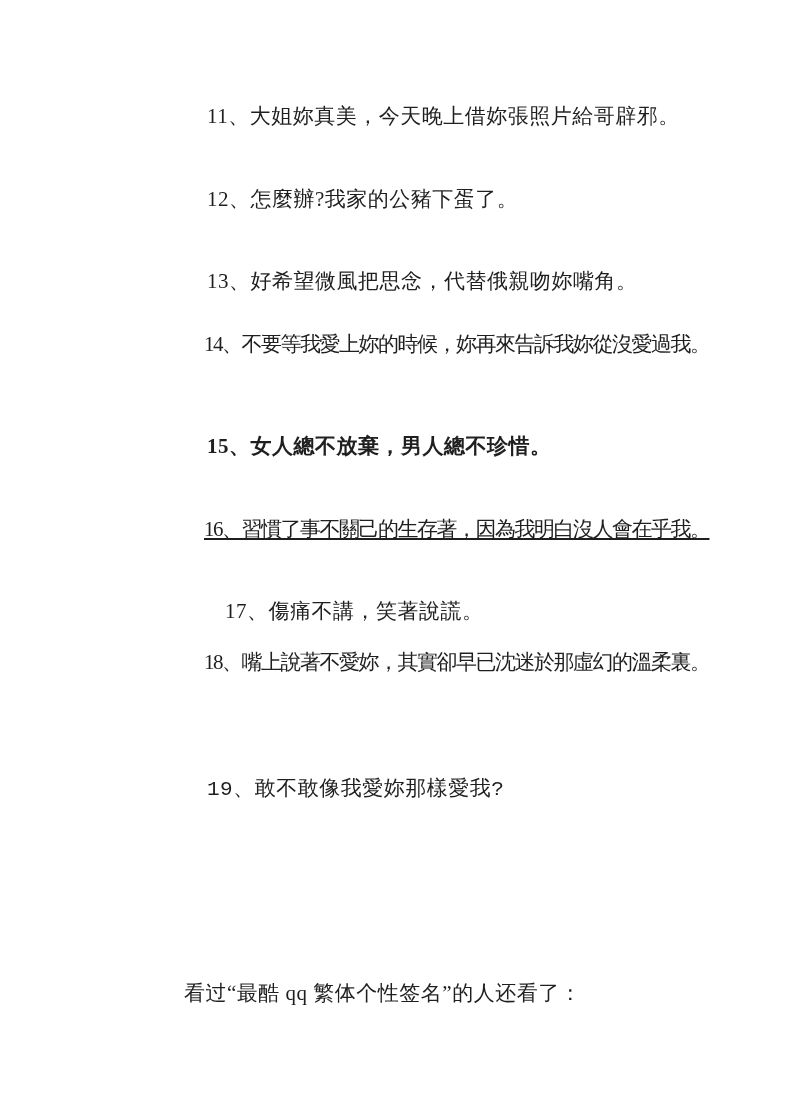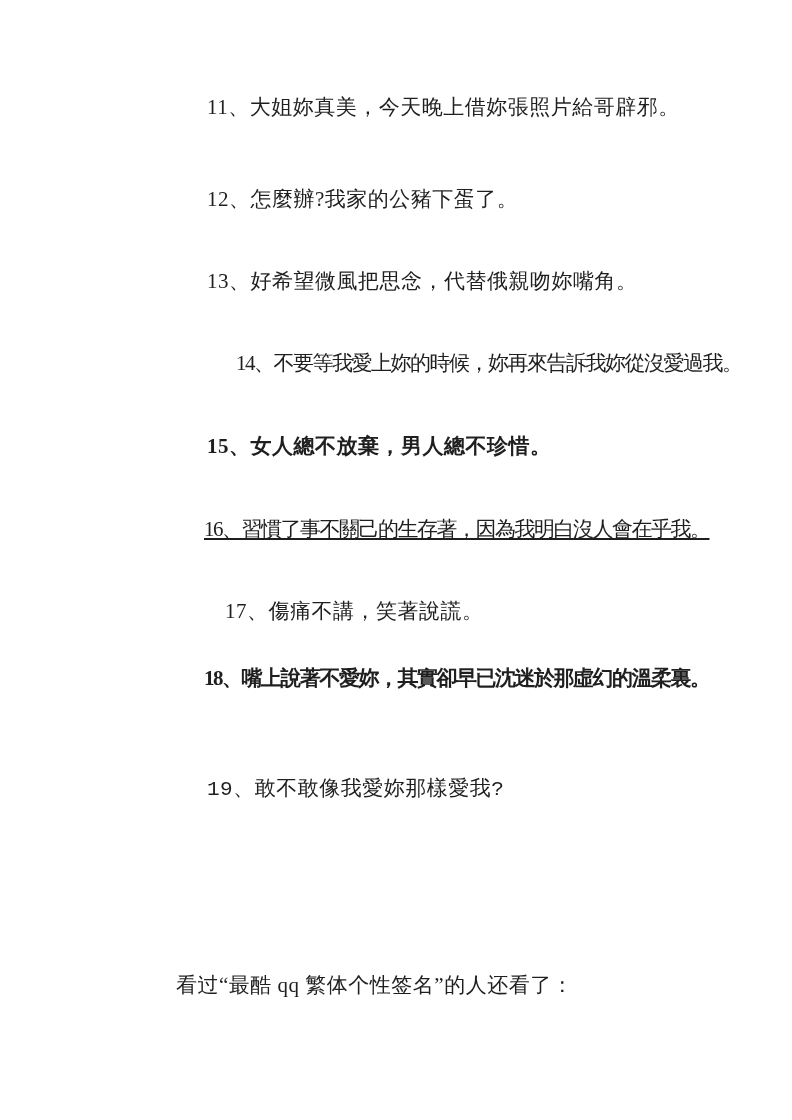--- a/index.html
+++ b/index.html
@@ -27,35 +27,35 @@
     font-size: 21px;
     line-height: 28px;
     white-space: nowrap;
     letter-spacing: 0.5px;
   }
   
   .sig-item.tight {
     left: 204px;
     letter-spacing: -1.5px;
   }
-  .sig-item:nth-of-type(1)  { top: 93px; }
+  .sig-item:nth-of-type(1)  { top: 102px; }
   .sig-item:nth-of-type(2)  { top: 185px; }
   .sig-item:nth-of-type(3)  { top: 267px; }
-  .sig-item:nth-of-type(4)  { top: 349px; margin-left: 32px; }
+  .sig-item:nth-of-type(4)  { top: 330px; }
   .sig-item:nth-of-type(5)  { top: 432px; font-weight: bold; }
   .sig-item:nth-of-type(6)  { top: 515px; text-decoration: underline; }
   .sig-item:nth-of-type(7)  { top: 597px; margin-left: 18px; }
-  .sig-item:nth-of-type(8)  { top: 664px; font-weight: bold; }
+  .sig-item:nth-of-type(8)  { top: 648px; }
   .sig-item:nth-of-type(9)  { top: 776px; font-family: Liberation Mono, monospace; }
   .sig-item:nth-of-type(10) { top: 845px; }
   .footer-line {
     position: absolute;
     left: 176px;
     top: 971px;
-    margin: 0;
+    margin: 8px;
     font-size: 21px;
     line-height: 28px;
     white-space: nowrap;
     letter-spacing: 0.5px;
   }
 </style>
 </head>
 <body>
 
 <div class="page">

